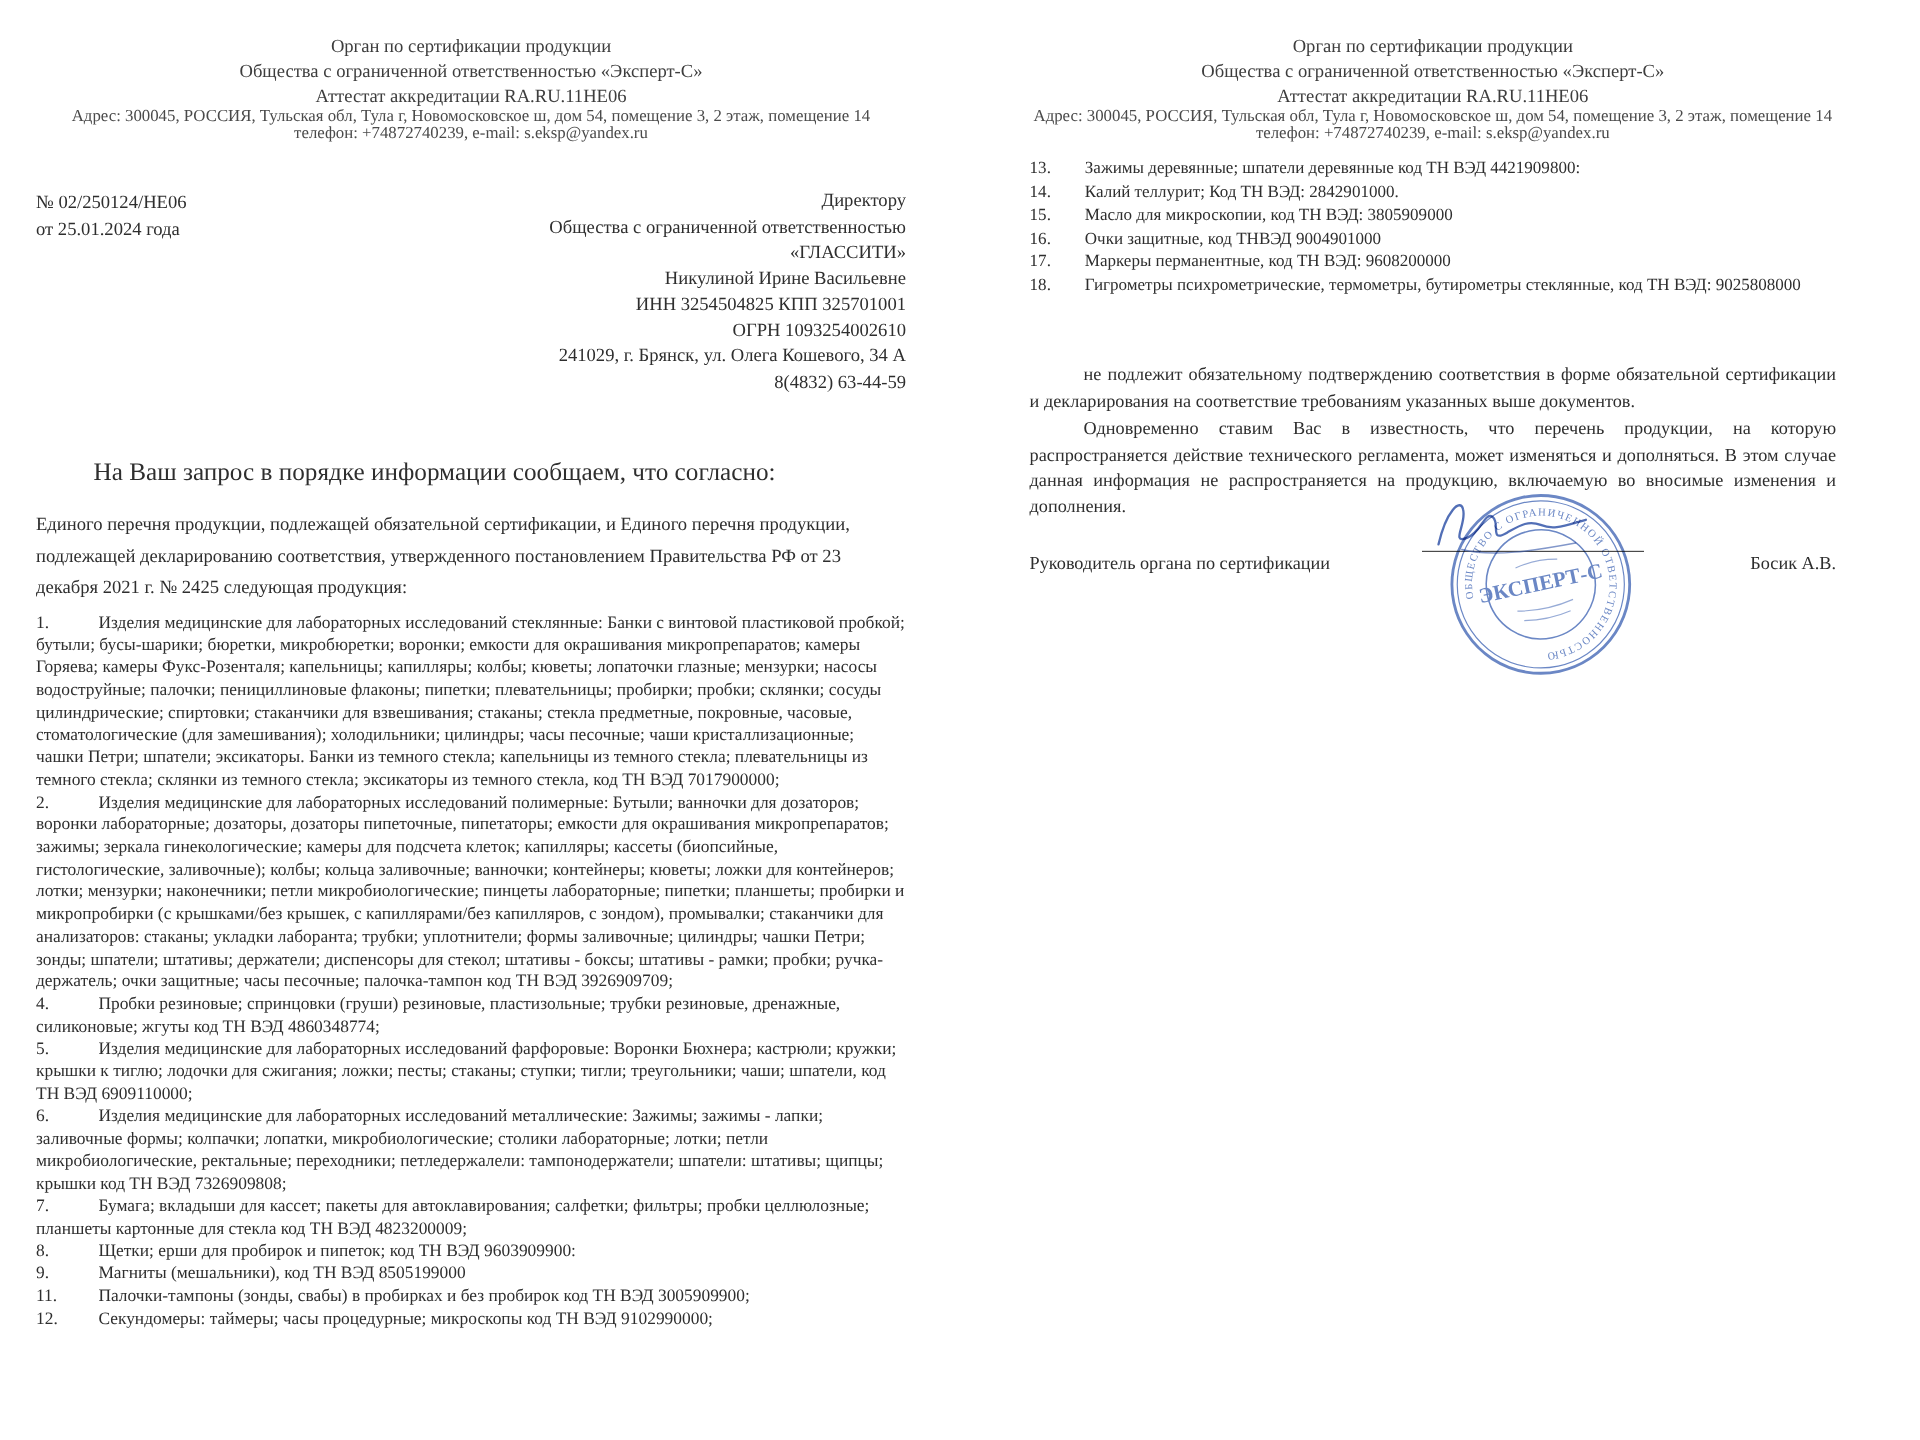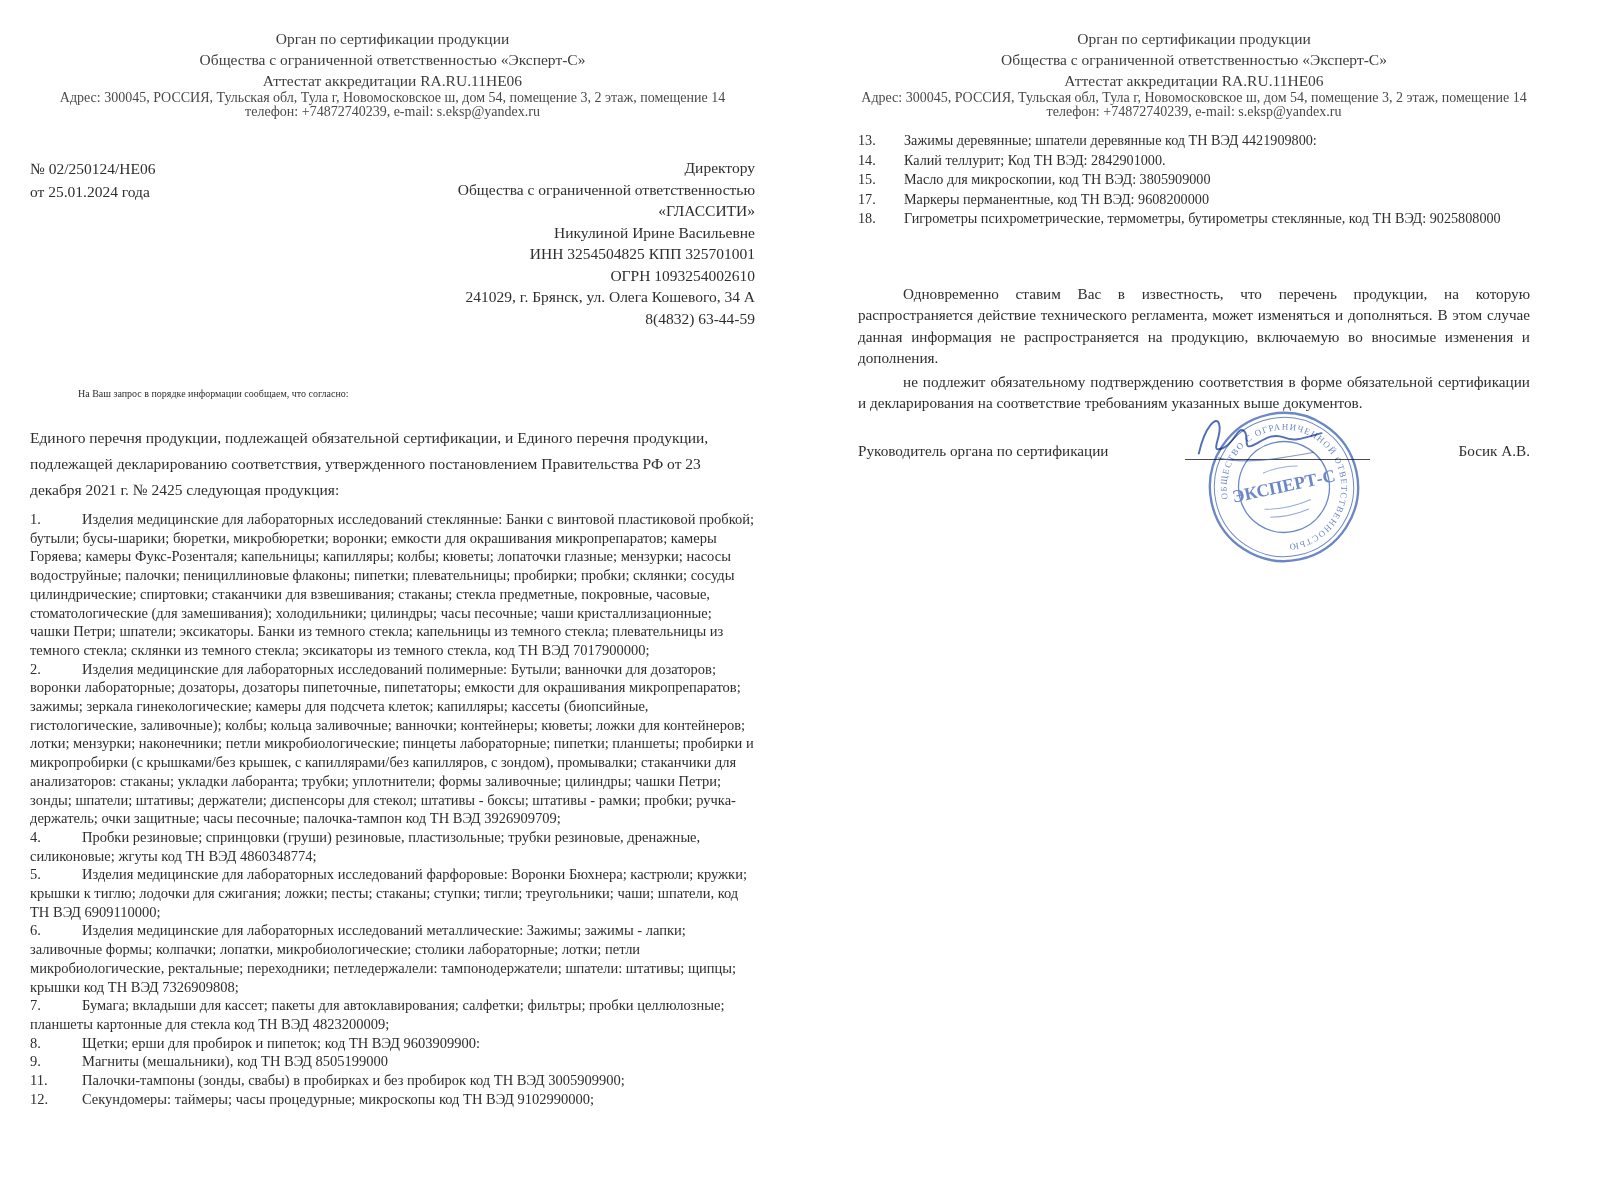--- a/index.html
+++ b/index.html
@@ -11,21 +11,21 @@
   .sheet.right { left:800px; width:800px; padding:28px 70px 0 58px; }
 
   .org-head { text-align:center; color:#3d3d3d; }
   .org-head .h { font-size:15.5px; line-height:21px; }
   .org-head .s { font-size:14px; line-height:14px; color:#4a4a4a; }
 
   .ref-row { display:flex; justify-content:space-between; align-items:flex-start; margin-top:38px; }
   .ref { font-size:15.5px; line-height:23px; }
   .addressee { font-size:15.5px; line-height:21.5px; text-align:right; }
 
-  .intro { margin-top:54px; font-size:10px; line-height:21px; text-indent:48px; }
+  .intro { margin-top:54px; font-size:21px; line-height:21px; text-indent:48px; }
   .lead  { margin-top:21px; font-size:15.5px; line-height:26px; }
 
   .list { margin-top:7px; font-size:14.5px; line-height:18.7px; }
   .item .num { display:inline-block; width:52px; }
   .sheet.right .list { margin-top:12px; font-size:14.2px; line-height:19.5px; }
   .sheet.right .item .num { width:46px; }
 
   .paras { margin-top:54px; }
   .para { font-size:15.2px; line-height:21.5px; text-align:justify; text-indent:45px; }
   .para + .para { margin-top:2px; }
@@ -95,27 +95,28 @@
       <div class="h">Общества с ограниченной ответственностью «Эксперт-С»</div>
       <div class="h">Аттестат аккредитации RA.RU.11НЕ06</div>
       <div class="s">Адрес: 300045, РОССИЯ, Тульская обл, Тула г, Новомосковское ш, дом 54, помещение 3, 2 этаж, помещение 14</div>
       <div class="s">телефон: +74872740239, e-mail: s.eksp@yandex.ru</div>
     </div>
 
     <div class="list">
       <p class="item"><span class="num">13.</span><span>Зажимы деревянные; шпатели деревянные код ТН ВЭД 4421909800:</span></p>
       <p class="item"><span class="num">14.</span><span>Калий теллурит; Код ТН ВЭД: 2842901000.</span></p>
       <p class="item"><span class="num">15.</span><span>Масло для микроскопии, код ТН ВЭД: 3805909000</span></p>
+      <p class="item"><span class="num">16.</span><span>Очки защитные, код ТНВЭД 9004901000</span></p>
       <p class="item"><span class="num">17.</span><span>Маркеры перманентные, код ТН ВЭД: 9608200000</span></p>
       <p class="item"><span class="num">18.</span><span>Гигрометры психрометрические, термометры, бутирометры стеклянные, код ТН ВЭД: 9025808000</span></p>
     </div>
 
     <div class="paras">
+      <p class="para">не подлежит обязательному подтверждению соответствия в форме обязательной сертификации и декларирования на соответствие требованиям указанных выше документов.</p>
       <p class="para">Одновременно ставим Вас в известность, что перечень продукции, на которую распространяется действие технического регламента, может изменяться и дополняться. В этом случае данная информация не распространяется на продукцию, включаемую во вносимые изменения и дополнения.</p>
-      <p class="para">не подлежит обязательному подтверждению соответствия в форме обязательной сертификации и декларирования на соответствие требованиям указанных выше документов.</p>
     </div>
 
     <div class="sign-row">
       <span>Руководитель органа по сертификации</span>
       <span>Босик А.В.</span>
     </div>
 
     <div class="sign-line"></div>
 
     <svg class="signature" viewBox="0 0 130 55">

